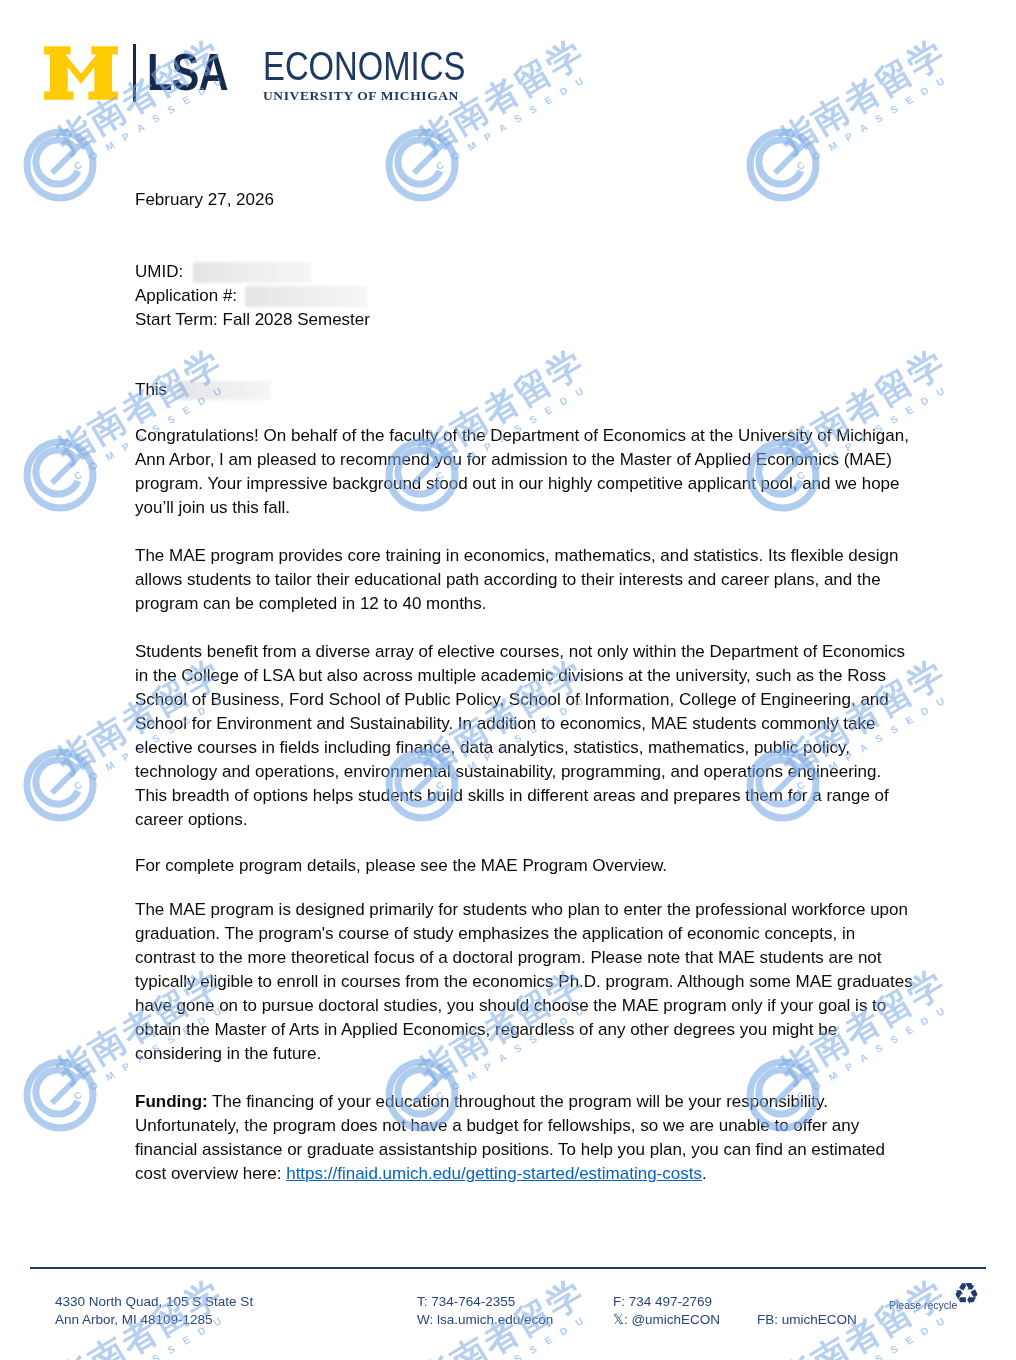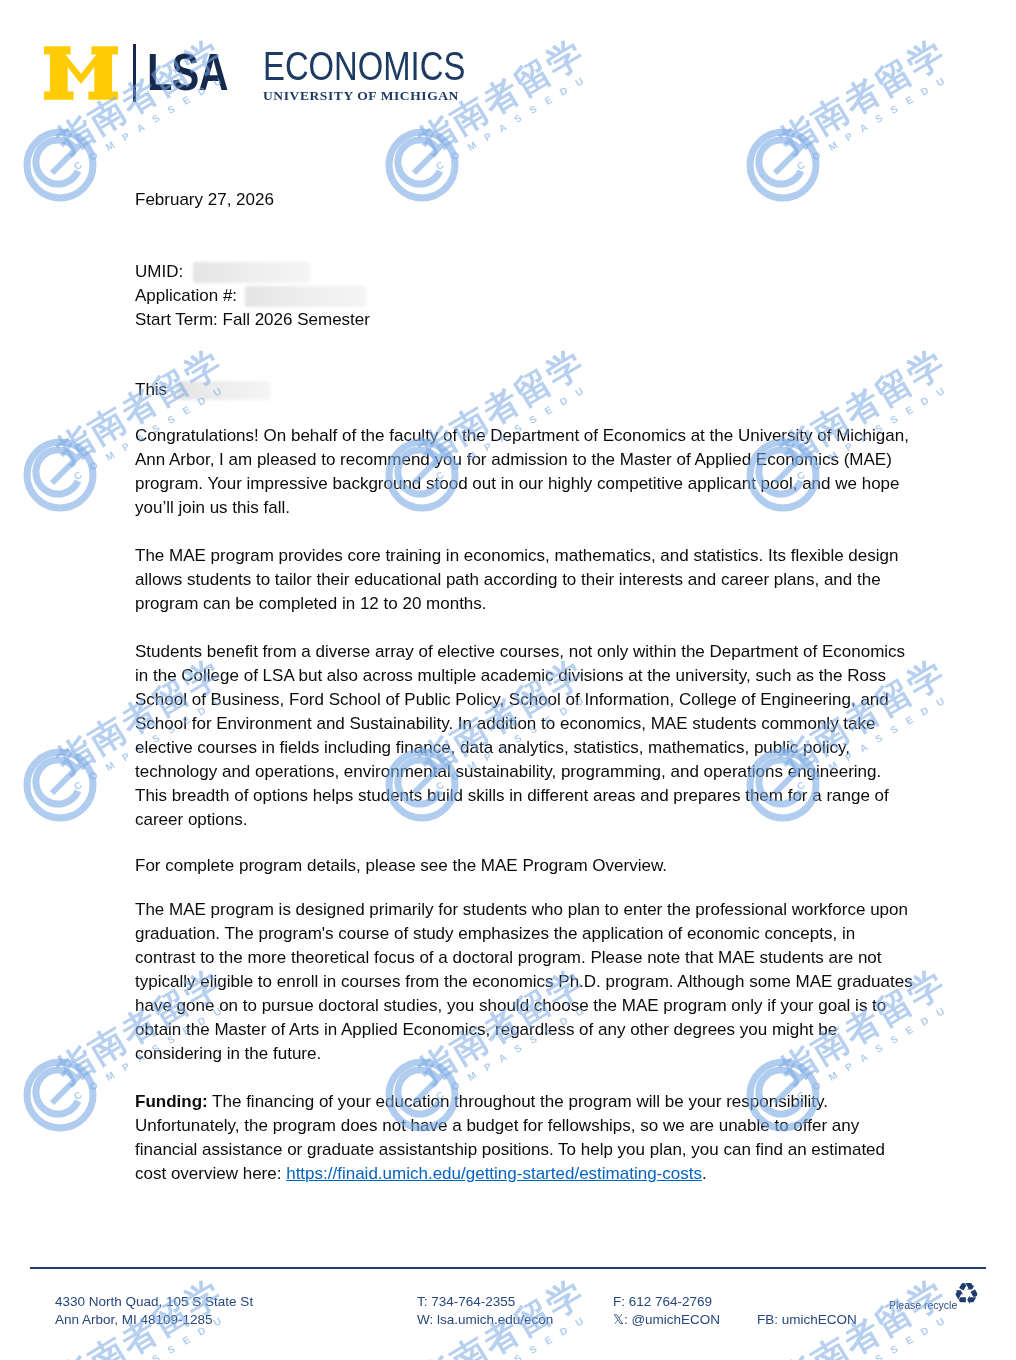--- a/index.html
+++ b/index.html
@@ -102,51 +102,51 @@
 
     <div class="info">
       <div class="info-line">
         <span>UMID:</span>
         <span class="redact" style="width:118px;height:21px;margin-left:10px;"></span>
       </div>
       <div class="info-line">
         <span>Application #:</span>
         <span class="redact" style="width:122px;height:21px;margin-left:8px;"></span>
       </div>
-      <div class="info-line">Start Term: Fall 2026 Semester</div>
+      <div class="info-line">Start Term: Fall 2028 Semester</div>
     </div>
 
     <div class="dear">
       <span>This</span>
       <span class="redact" style="width:94px;height:19px;margin-left:10px;"></span>
     </div>
 
     <p class="p1">Congratulations! On behalf of the faculty of the Department of Economics at the University of Michigan, Ann Arbor, I am pleased to recommend you for admission to the Master of Applied Economics (MAE) program. Your impressive background stood out in our highly competitive applicant pool, and we hope you’ll join us this fall.</p>
-    <p class="p2">The MAE program provides core training in economics, mathematics, and statistics. Its flexible design allows students to tailor their educational path according to their interests and career plans, and the program can be completed in 12 to 20 months.</p>
+    <p class="p2">The MAE program provides core training in economics, mathematics, and statistics. Its flexible design allows students to tailor their educational path according to their interests and career plans, and the program can be completed in 12 to 40 months.</p>
     <p class="p3">Students benefit from a diverse array of elective courses, not only within the Department of Economics in the College of LSA but also across multiple academic divisions at the university, such as the Ross School of Business, Ford School of Public Policy, School of Information, College of Engineering, and School for Environment and Sustainability. In addition to economics, MAE students commonly take elective courses in fields including finance, data analytics, statistics, mathematics, public policy, technology and operations, environmental sustainability, programming, and operations engineering. This breadth of options helps students build skills in different areas and prepares them for a range of career options.</p>
     <p class="pov">For complete program details, please see the MAE Program Overview.</p>
     <p class="p4">The MAE program is designed primarily for students who plan to enter the professional workforce upon graduation. The program's course of study emphasizes the application of economic concepts, in contrast to the more theoretical focus of a doctoral program. Please note that MAE students are not typically eligible to enroll in courses from the economics Ph.D. program. Although some MAE graduates have gone on to pursue doctoral studies, you should choose the MAE program only if your goal is to obtain the Master of Arts in Applied Economics, regardless of any other degrees you might be considering in the future.</p>
 
     <p class="pfund">
       <span class="bold">Funding:</span><span> The financing of your education throughout the program will be your responsibility. Unfortunately, the program does not have a budget for fellowships, so we are unable to offer any financial assistance or graduate assistantship positions. To help you plan, you can find an estimated cost overview here: </span><a class="doc-link" href="#">https://finaid.umich.edu/getting-started/estimating-costs</a><span>.</span>
     </p>
   </div>
 
   <div class="footer">
     <div class="footer-rule"></div>
     <div class="f-col f-address">
       <div>4330 North Quad, 105 S State St</div>
       <div>Ann Arbor, MI 48109-1285</div>
     </div>
     <div class="f-col f-tw">
       <div>T: 734-764-2355</div>
       <div>W: lsa.umich.edu/econ</div>
     </div>
     <div class="f-col f-fx">
-      <div>F: 612 764-2769</div>
+      <div>F: 734 497-2769</div>
       <div>𝕏: @umichECON</div>
     </div>
     <div class="f-col f-fb">FB: umichECON</div>
     <div class="f-recycle-label">Please recycle</div>
     <div class="f-recycle-icon">♻</div>
   </div>
 
   <div class="wm-layer">
 
   <div class="wm" style="left: 20px; top: 45px;">

